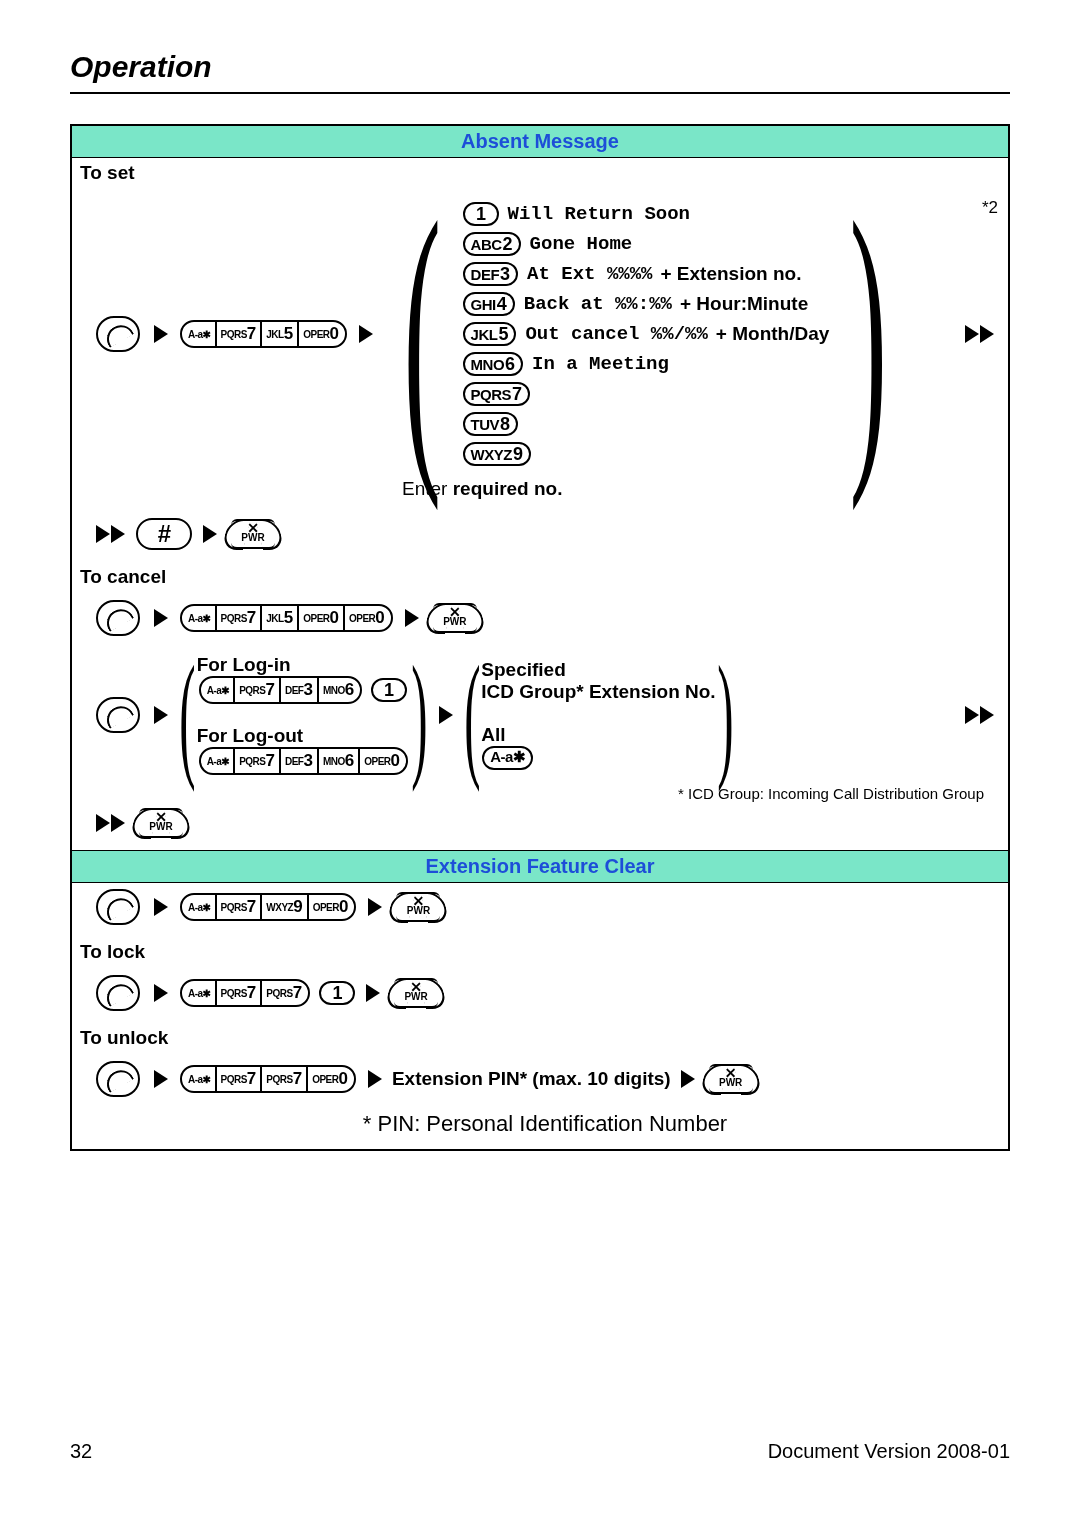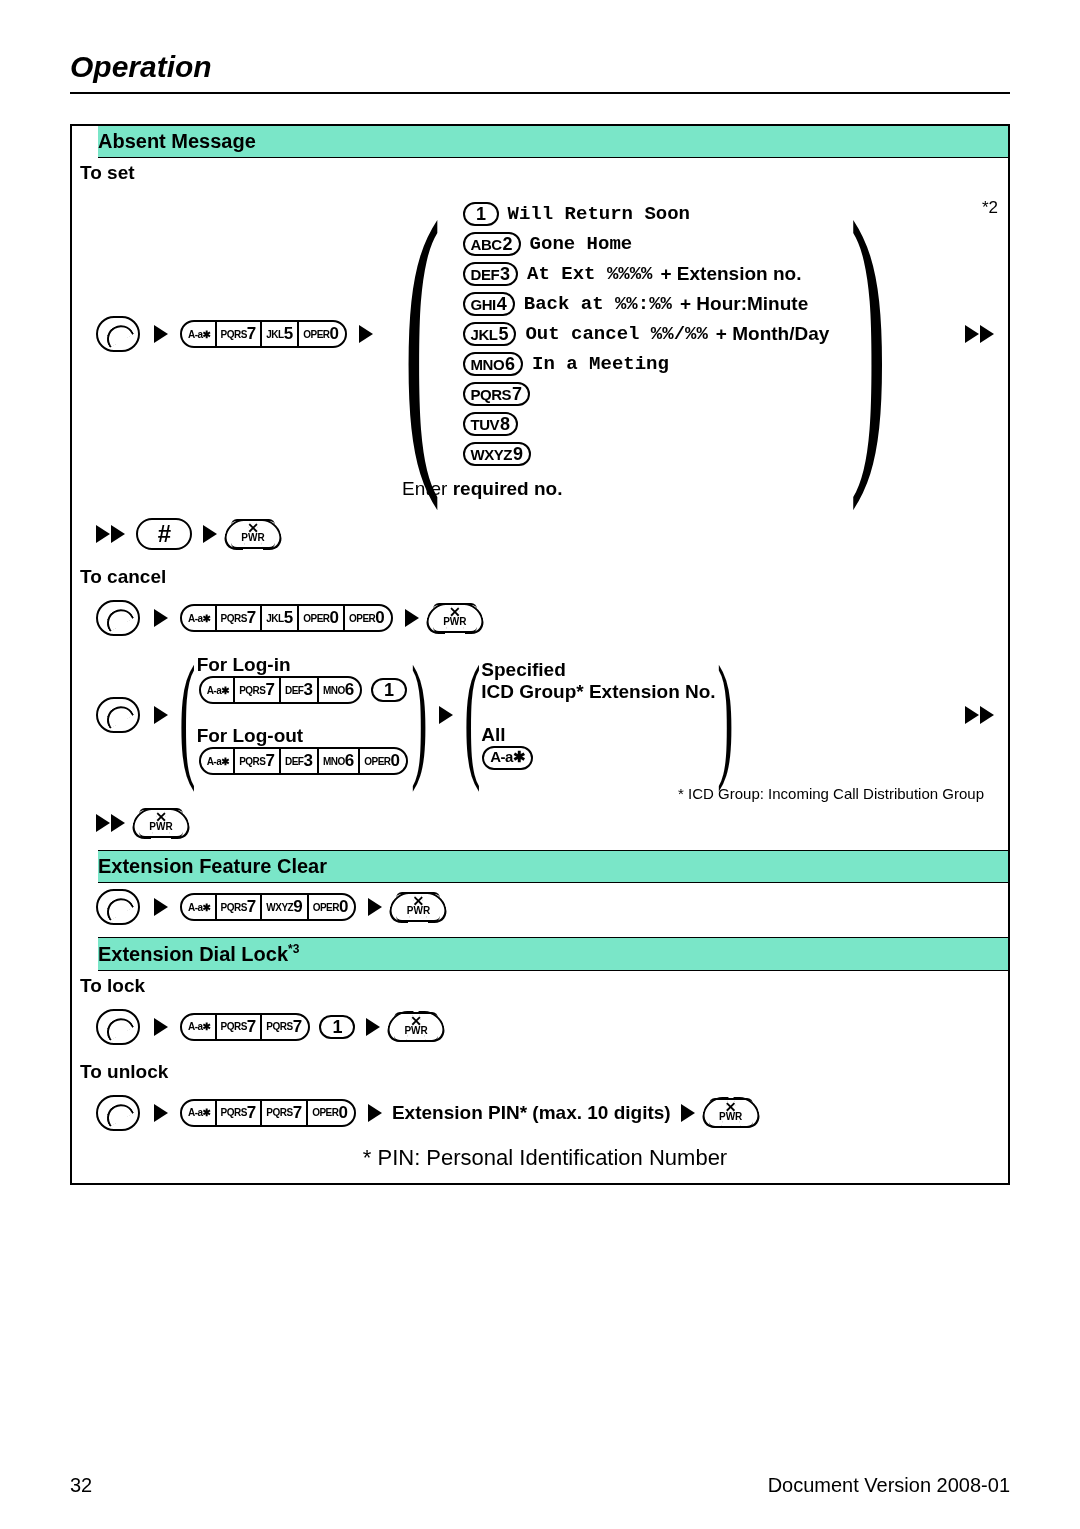--- a/index.html
+++ b/index.html
@@ -22,27 +22,26 @@
     border: none;
     border-top: 2px solid #000;
     margin-bottom: 30px;
   }
   .outer-table {
     border: 2px solid #000;
     width: 100%;
   }
   .section-header {
     background: #7ae6c8;
-    color: #000000;
+    color: #1d4ed8;
     font-weight: bold;
-    text-align: left;
+    text-align: center;
     padding: 4px 0;
     font-size: 20px;
     border-bottom: 1.5px solid #000;
-    margin-left: 26px;
   }
   .section-header.bt { border-top: 1.5px solid #000; }
   .sub-label {
     font-weight: bold;
     font-size: 19px;
     padding: 4px 8px 6px 8px;
   }
   .content {
     padding: 6px 10px 12px 20px;
     font-size: 19px;
@@ -121,21 +120,21 @@
     line-height: 0.75;
     font-family: "Times New Roman", serif;
     display:inline-block;
     transform: scaleX(0.35);
     margin: 0 -14px;
   }
   .msgline { display:flex; align-items:center; gap:8px; }
   .section-header sup { font-size:12px; vertical-align:super; }
 
   .footer {
-    position:absolute; bottom:32px; left:70px; right:70px;
+    position:absolute; bottom:66px; left:70px; right:70px;
     display:flex; justify-content:space-between; font-size:20px;
   }
   .small-note { font-size:22px; }
   .right-note { text-align:right; padding-right:14px; font-size:15px; }
   .group-col { display:flex; flex-direction:column; gap:21px; }
   .star2 { position:absolute; right:10px; top:8px; font-size:17px; }
   .relpos { position:relative; }
 </style>
 </head>
 <body>
@@ -419,23 +418,20 @@
             <span class="big">0</span>
           </span>
       </span>
       <span class="arrow"></span>
       <span class="pwr">
           <span><span class="px">✕</span>PWR</span>
         </span>
     </div>
   </div>
 
-  <div class="section-header bt">
-    <span>Extension Dial Lock</span><sup>*3</sup>
-  </div>
   <div class="sub-label">To lock</div>
   <div class="content">
     <div class="row">
       <span class="handset"></span>
       <span class="arrow"></span>
       <span class="keyrow">
         <span class="keycell">
             <span class="small">A-a✱</span>
           </span>
         <span class="keycell">

